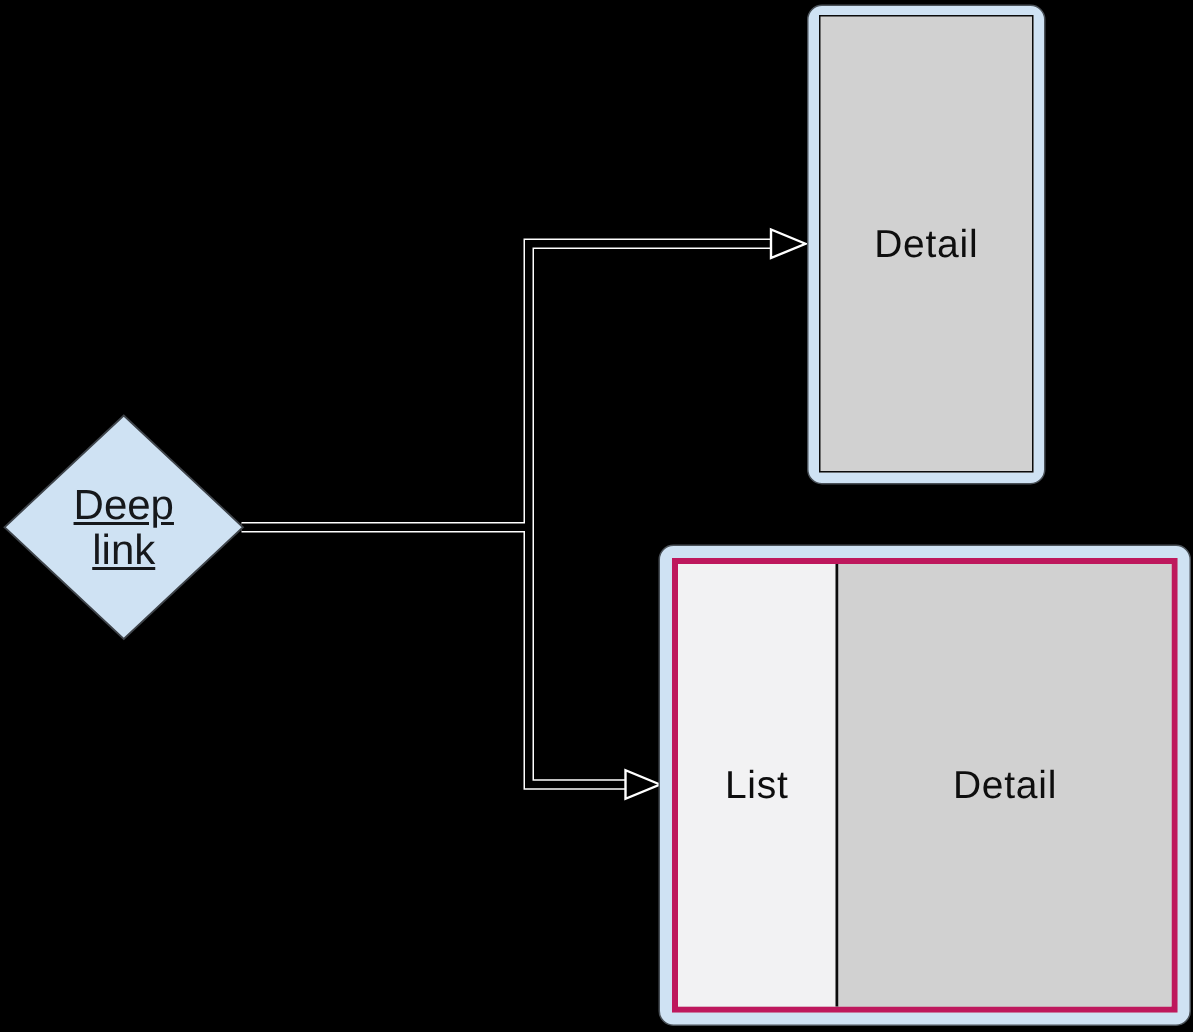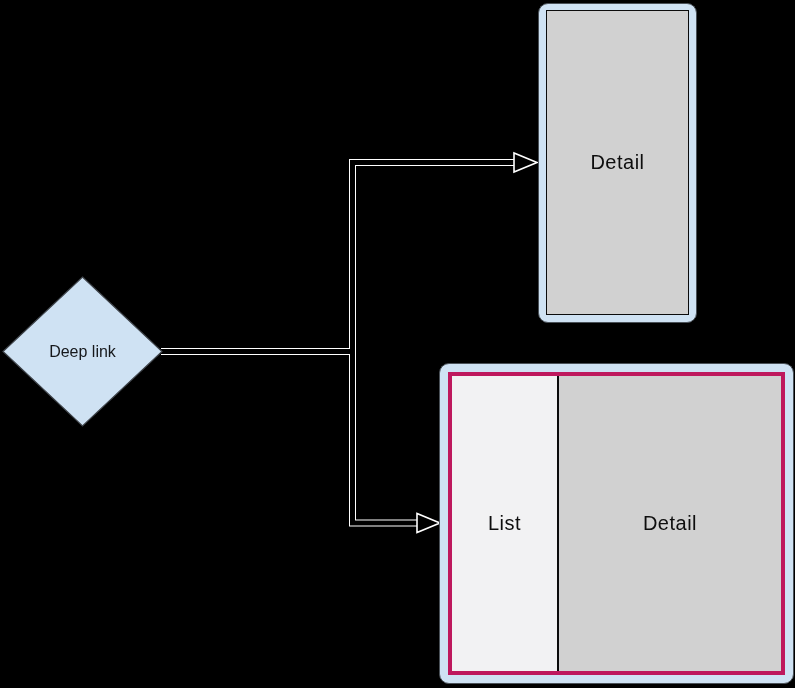--- a/index.html
+++ b/index.html
@@ -42,33 +42,34 @@
     background: #f2f2f3;
     border-right: 2px solid #0b0b0b;
     display: flex; align-items: center; justify-content: center;
   }
   .pane-detail {
     flex: 1;
     background: #d1d1d1;
     display: flex; align-items: center; justify-content: center;
   }
   .node-label {
-    font-size: 20px;
+    font-size: 26px;
     color: #0e0e0e;
     letter-spacing: 0.5px;
   }
   .deep-link-label {
     position: absolute;
     left: 47px; top: 321px;
     width: 71px; height: 61px;
     display: flex; align-items: center; justify-content: center;
     text-align: center;
-    font-size: 16px;
+    font-size: 28px;
     line-height: 30px;
     color: #16181b;
+    text-decoration: underline;
   }
 </style>
 </head>
 <body>
 
 <div class="canvas">
 
   <svg class="connector-layer" viewBox="0 0 795 688" xmlns="http://www.w3.org/2000/svg">
 
     <g fill="none" stroke="#ffffff" stroke-width="7" stroke-linejoin="miter">

